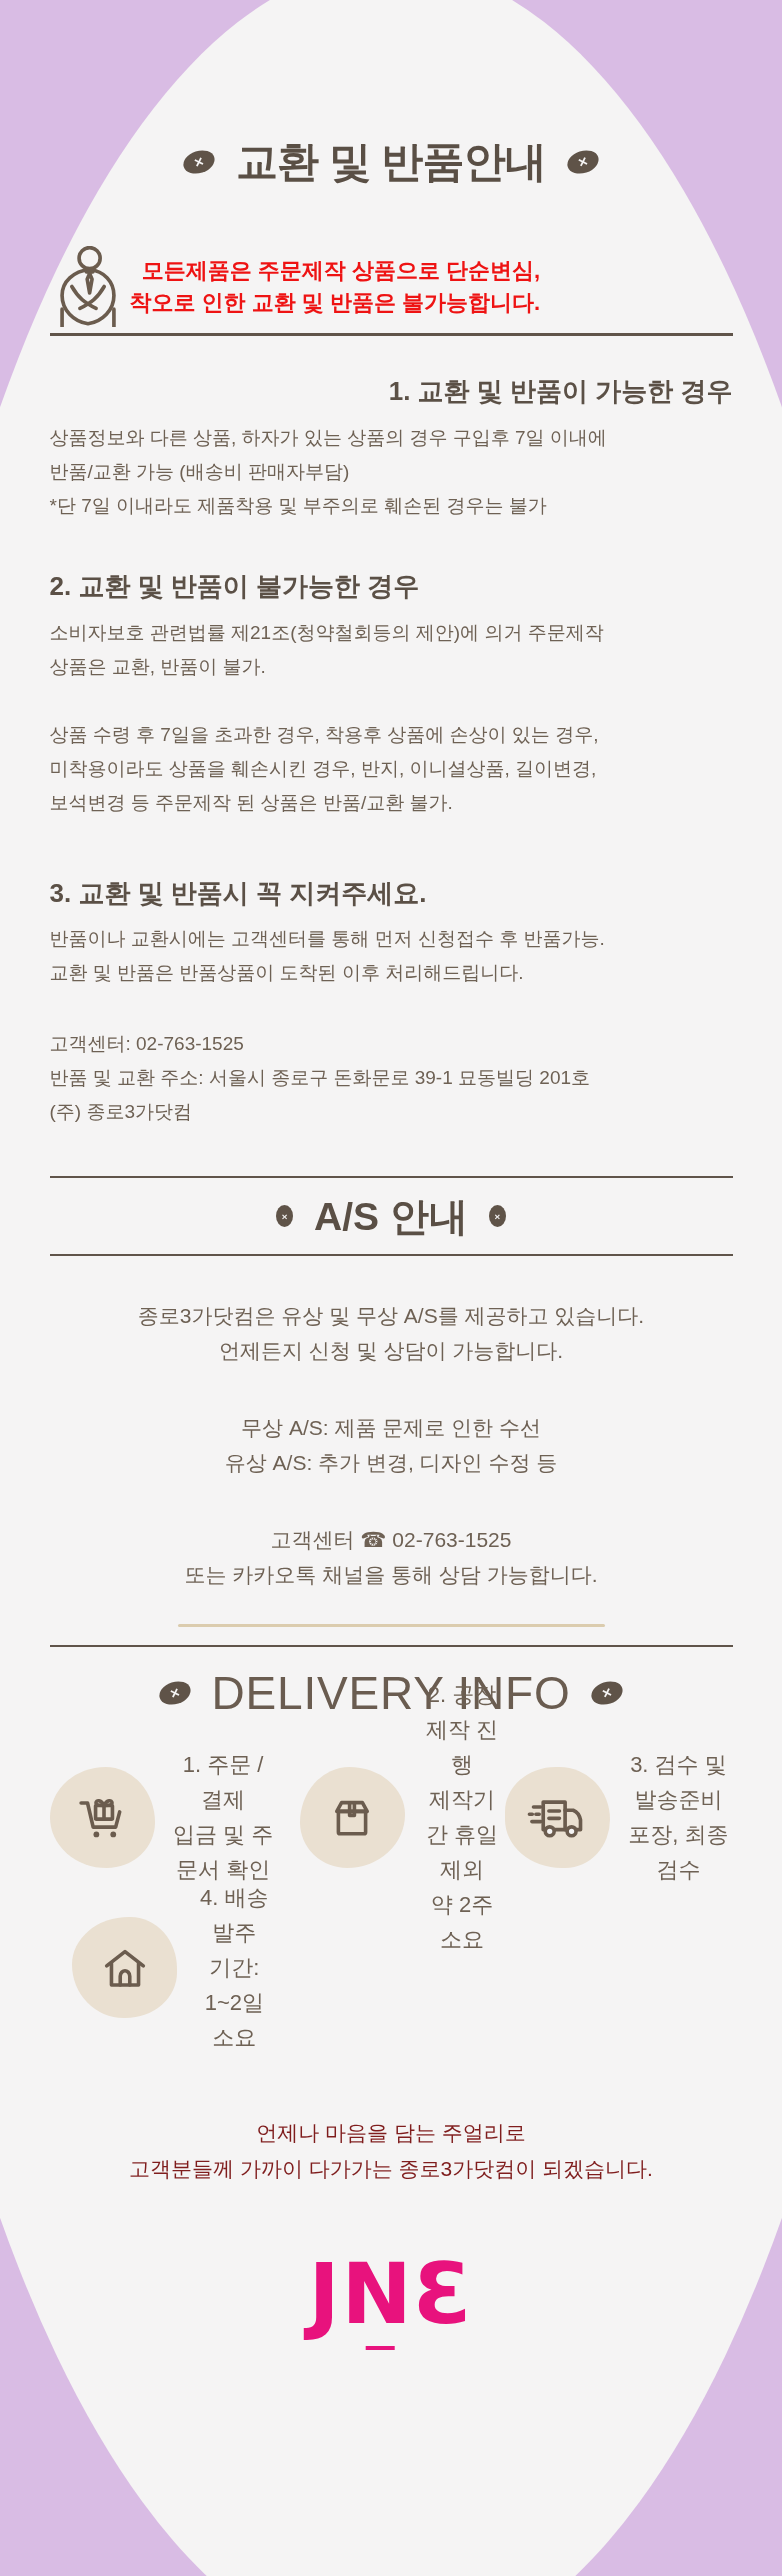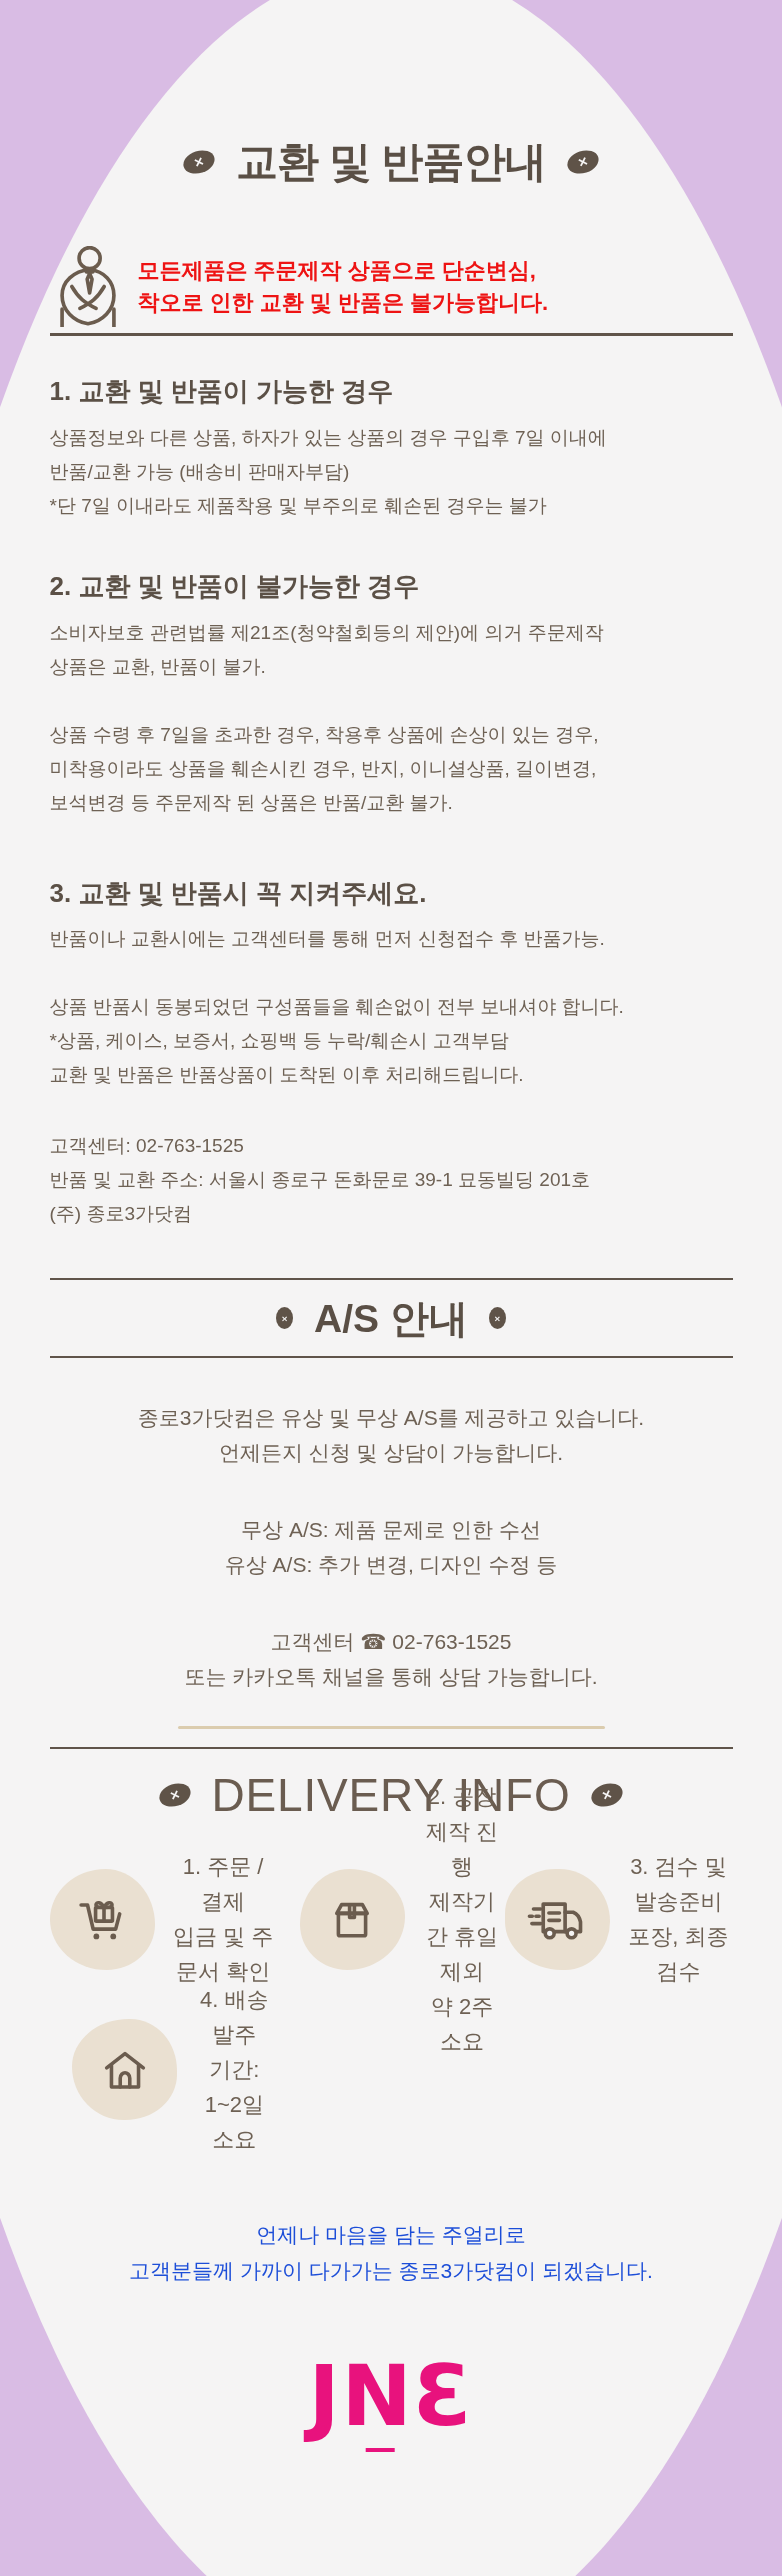--- a/index.html
+++ b/index.html
@@ -17,21 +17,21 @@
   .delivery-title { font-size:46px; font-weight:400; color:#6a5c50; line-height:50px; letter-spacing:0.8px;text-align:center; }
 
   
   .btn-icon { display:flex; align-items:center; justify-content:center;
               background:#5f5348; border-radius:50%; color:#f5f4f4; flex:0 0 auto; }
   .btn-icon.big { width:32px; height:22px; transform:rotate(-18deg); font-size:15.3px; font-weight:700; }
   .btn-icon.big.right { transform:rotate(-18deg) scaleX(-1); }
   .btn-icon.small { width:17px; height:22px; font-size:9.7px; font-weight:700; }
 
   
-  .warning { display:flex; align-items:center; gap:12px; margin-top:61px; height:81px; }
+  .warning { display:flex; align-items:center; gap:4px; margin-top:61px; height:81px;text-align:right; }
   .warning svg { flex:0 0 auto; }
   .warning-text { font-size:22px; font-weight:700; color:#ee1313; line-height:32px; }
 
   .divider { height:2.4px; background:#60544a; }
   .thin-divider { height:2.4px; width:427px; margin:0 auto; background:#dbccae; border-radius:1.6px; }
 
   .sec-heading { font-size:26px; font-weight:700; color:#5b5046; line-height:37px; }
   .body-text { font-size:19px; color:#6e6154; line-height:34px; }
   .body-text .bold, .bold { font-weight:400; }
   .as-body { font-size:21px; color:#6e6154; line-height:35px; text-align:center; }
@@ -41,21 +41,21 @@
   .step { display:flex; align-items:center; gap:14.5px; height:105px; }
   .step.col2 { padding-left:22.5px; }
   .blob { width:105px; height:101px; flex:0 0 auto; background:#eae0d1;
           display:flex; align-items:center; justify-content:center;
           border-radius:53% 47% 46% 54% / 50% 55% 45% 50%; }
   .step:nth-child(2) .blob { border-radius:47% 53% 55% 45% / 55% 47% 53% 45%; }
   .step:nth-child(3) .blob { border-radius:50% 50% 44% 56% / 46% 54% 50% 50%; }
   .step:nth-child(4) .blob { border-radius:55% 45% 50% 50% / 48% 52% 46% 54%; }
   .step-text { flex:1; text-align:center; font-size:22px; color:#6e6154; line-height:35px; }
 
-  .footer-msg { font-size:21px; color:#1d4ed8; line-height:36px; text-align:center; margin-top:95px; }
+  .footer-msg { font-size:21px; color:#7f1d1d; line-height:36px; text-align:center; margin-top:95px; }
   .logo-wrap { margin-top:61px; text-align:center; }
   .logo { font-family:"DejaVu Sans",sans-serif; font-size:84px; font-weight:700;
           color:#e8127d; line-height:93px; letter-spacing:1.6px; }
   .logo-dash { width:29px; height:4px; background:#e8127d; margin:4.8px auto 0; transform:translateX(-11.3px); }
 
   svg.line-icon { fill:none; stroke:#6b5c4e; stroke-width:4.5; stroke-linecap:round; stroke-linejoin:round; }
 </style>
 </head>
 <body>
 
@@ -79,44 +79,40 @@
         <path d="M26,50 C34,64 42,70 56,77 M66,50 C58,64 50,70 36,77"></path>
       </svg>
       <div class="warning-text">
         <div>모든제품은 주문제작 상품으로 단순변심,</div>
         <div>착오로 인한 교환 및 반품은 불가능합니다.</div>
       </div>
     </div>
 
     <div class="divider" style="margin-top:6.4px;"></div>
 
-    <div class="sec-heading" style="margin-top:37px;">1. 교환 및 반품이 가능한 경우</div>
+    <div class="sec-heading" style="margin-top:37px;text-align:right;">1. 교환 및 반품이 가능한 경우</div>
     <div class="body-text" style="margin-top:11.3px;">
       <div>상품정보와 다른 상품, 하자가 있는 상품의 경우 구입후 7일 이내에</div>
       <div>반품/교환 가능 (배송비 판매자부담)</div>
       <div class="bold">*단 7일 이내라도 제품착용 및 부주의로 훼손된 경우는 불가</div>
     </div>
 
     <div class="sec-heading" style="margin-top:45px;">2. 교환 및 반품이 불가능한 경우</div>
     <div class="body-text" style="margin-top:10.5px;">
       <div>소비자보호 관련법률 제21조(청약철회등의 제안)에 의거 주문제작</div>
       <div>상품은 교환, 반품이 불가.</div>
     </div>
     <div class="body-text" style="margin-top:34px;">
       <div>상품 수령 후 7일을 초과한 경우, 착용후 상품에 손상이 있는 경우,</div>
       <div>미착용이라도 상품을 훼손시킨 경우, 반지, 이니셜상품, 길이변경,</div>
       <div>보석변경 등 주문제작 된 상품은 반품/교환 불가.</div>
     </div>
 
     <div class="sec-heading" style="margin-top:55px;">3. 교환 및 반품시 꼭 지켜주세요.</div>
     <div class="body-text bold" style="margin-top:10.5px;">반품이나 교환시에는 고객센터를 통해 먼저 신청접수 후 반품가능.</div>
-    <div class="body-text" style="margin-top:34px;">
-      <div>상품 반품시 동봉되었던 구성품들을 훼손없이 전부 보내셔야 합니다.</div>
-      <div>*상품, 케이스, 보증서, 쇼핑백 등 누락/훼손시 고객부담</div>
-    </div>
     <div class="body-text" style="">교환 및 반품은 반품상품이 도착된 이후 처리해드립니다.</div>
 
     <div class="body-text" style="margin-top:37px;">
       <div>고객센터: 02-763-1525</div>
       <div>반품 및 교환 주소: 서울시 종로구 돈화문로 39-1 묘동빌딩 201호</div>
       <div>(주) 종로3가닷컴</div>
     </div>
 
     <div class="divider" style="margin-top:47px;"></div>
     <div class="title-row" style="margin-top:11.3px;">

